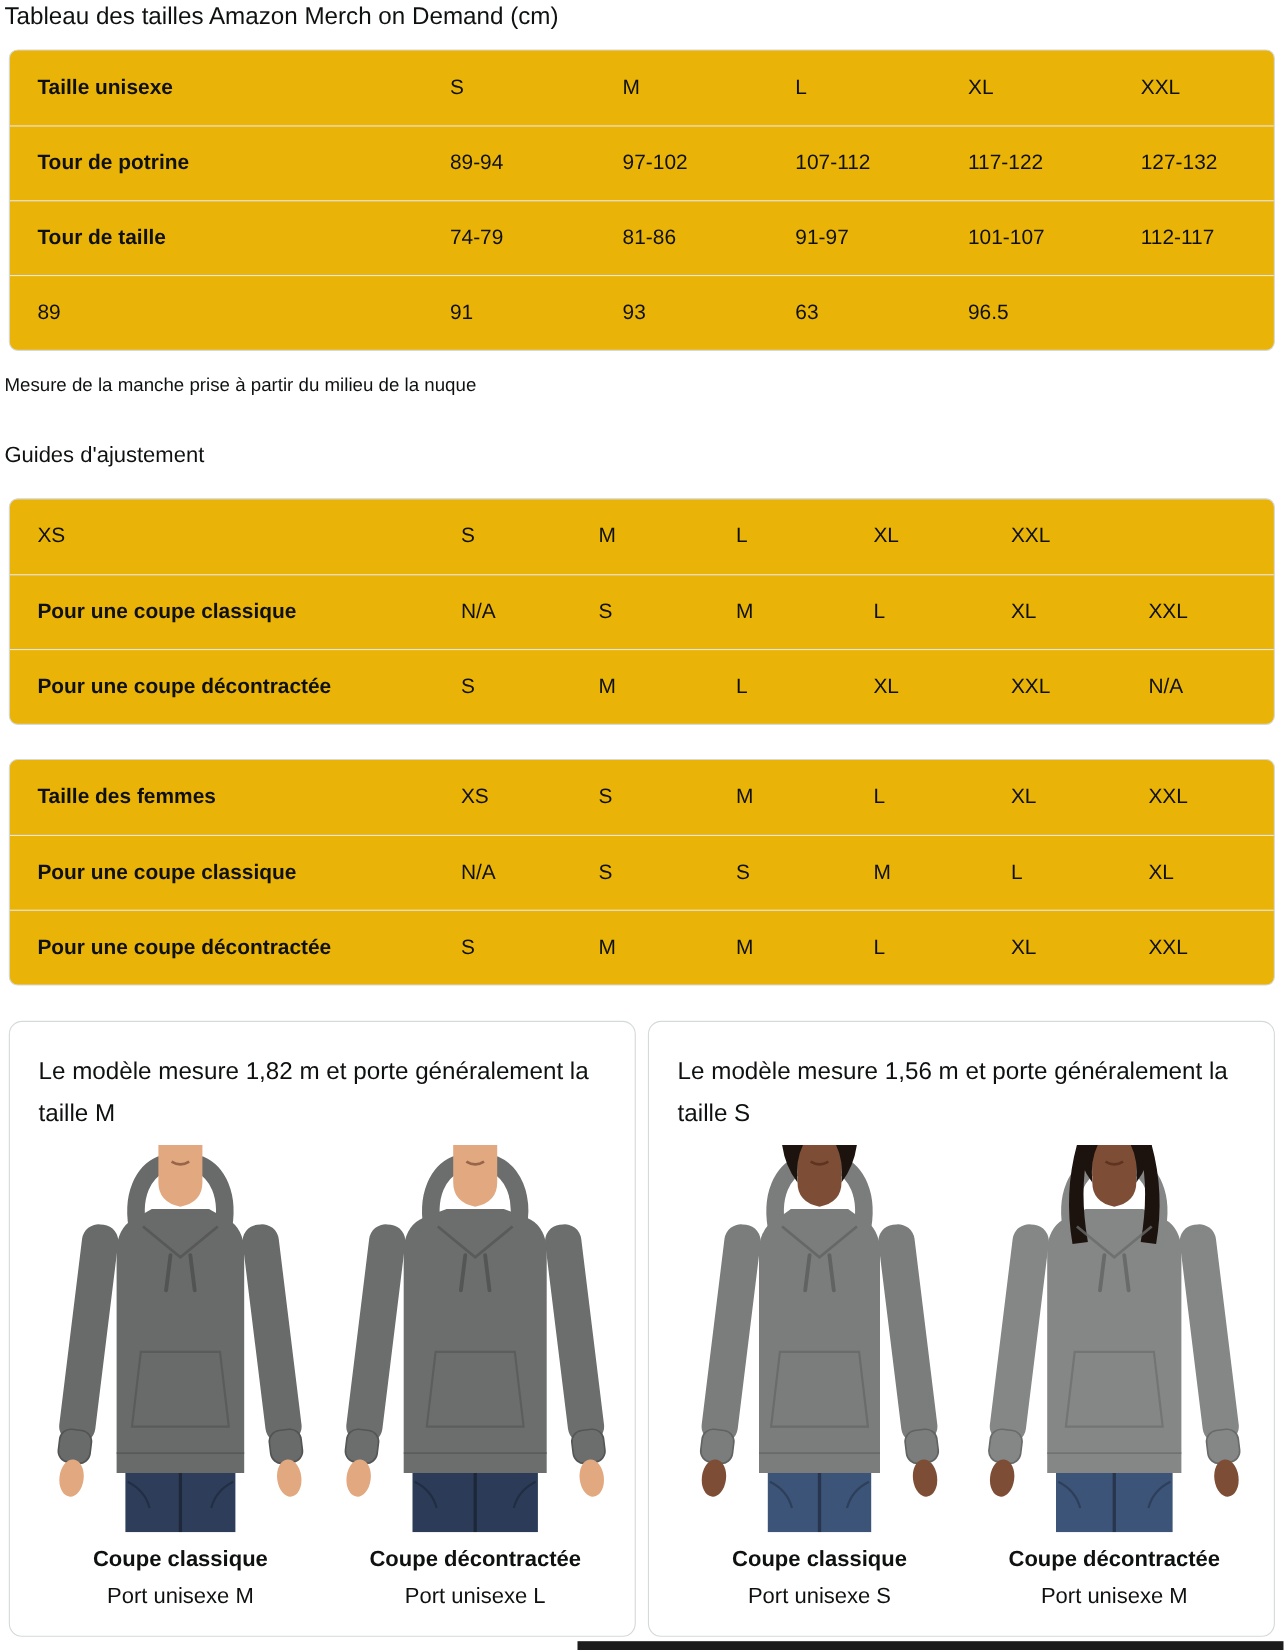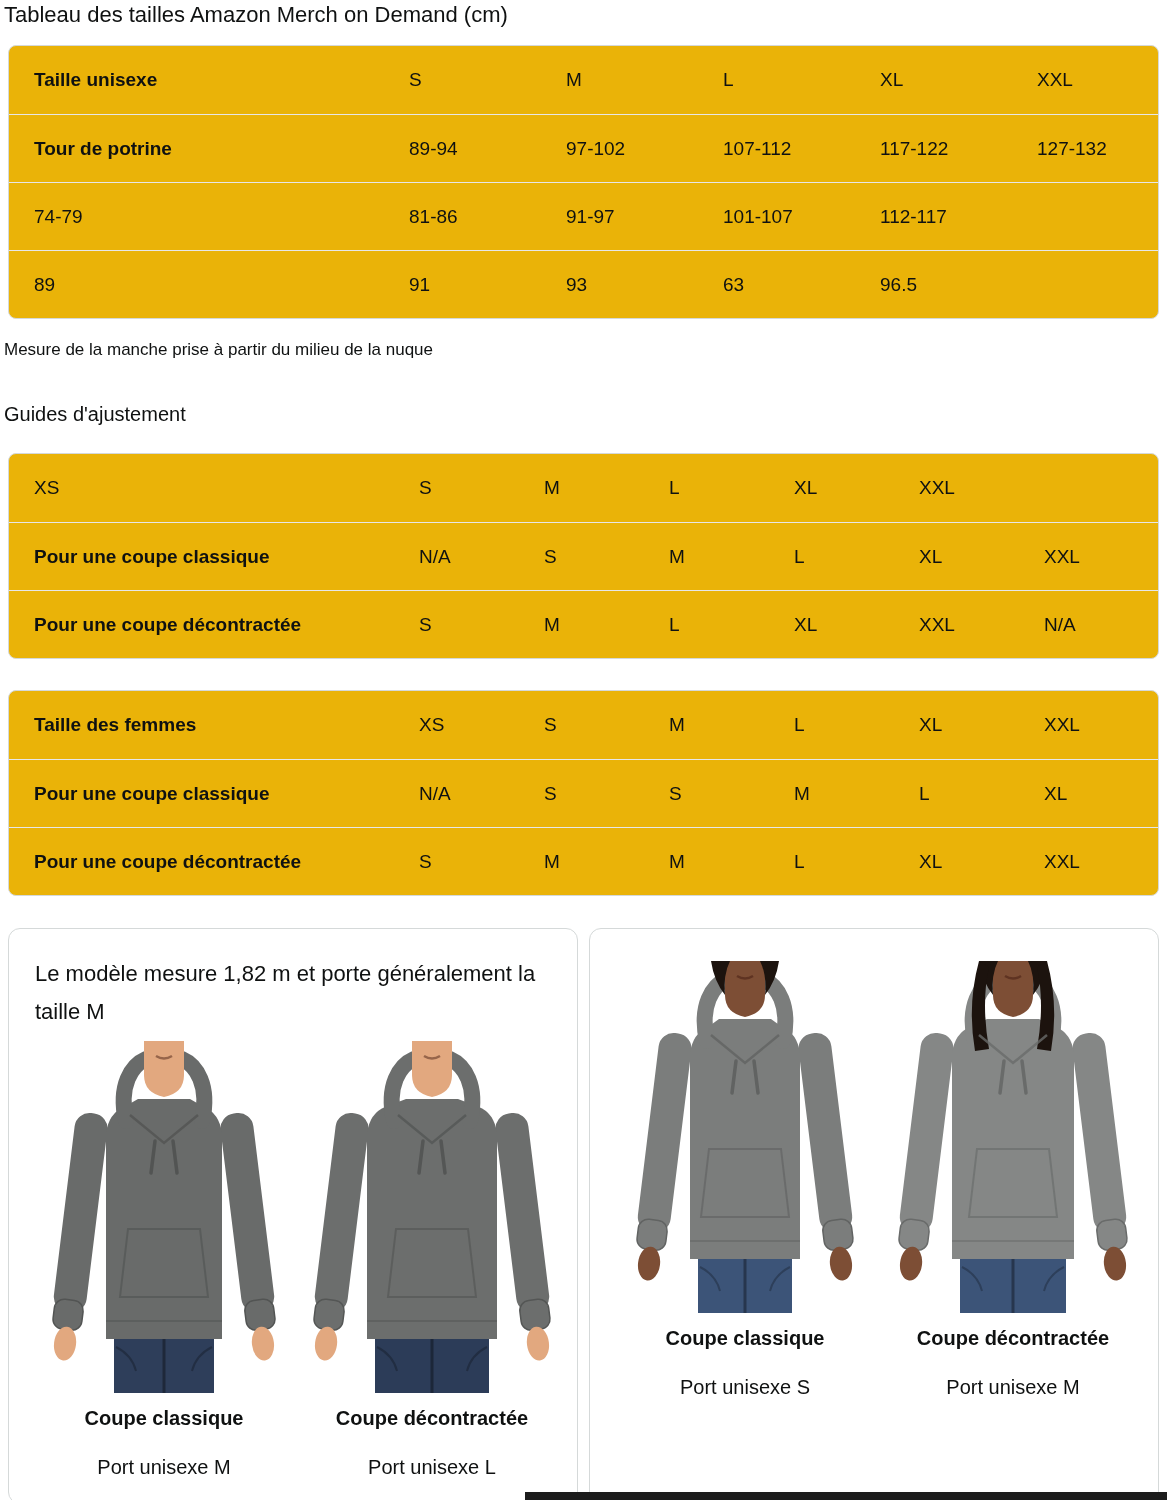--- a/index.html
+++ b/index.html
@@ -27,21 +27,21 @@
   .model-cards { display:flex; gap:11px; margin:32px 8px 0 8px; }
   .model-card {
     flex:1; border:1px solid #d5d9d9; border-radius:12px;
     padding:26px 14px 24px 14px; background:#fff;
   }
   .model-desc { font-size:22px; line-height:38px; margin:0 0 10px 12px; }
   .figures { display:flex; justify-content:flex-end; gap:6px; margin-top:6px; }
   .figure { width:262px; text-align:center; }
   .figure svg { display:block; margin:0 auto; }
   .fit-caption  { font-size:20px; font-weight:bold; margin-top:14px; }
-  .size-caption { font-size:20px; margin-top:26px; }
+  .size-caption { font-size:20px; margin-top:10px; }
   .bottom-dark-bar {
     position:absolute; left:525px; right:0; bottom:0; height:8px;
     background:#1c1c1c;
   }
 </style>
 </head>
 <body>
 
 <h1 class="page-title">Tableau des tailles Amazon Merch on Demand (cm)</h1>
 
@@ -56,20 +56,21 @@
   </div>
   <div class="t-row size-grid">
     <span class="t-label">Tour de potrine</span>
     <span class="t-val">89-94</span>
     <span class="t-val">97-102</span>
     <span class="t-val">107-112</span>
     <span class="t-val">117-122</span>
     <span class="t-val">127-132</span>
   </div>
   <div class="t-row size-grid">
+    <span class="t-label">Tour de taille</span>
     <span class="t-val">74-79</span>
     <span class="t-val">81-86</span>
     <span class="t-val">91-97</span>
     <span class="t-val">101-107</span>
     <span class="t-val">112-117</span>
   </div>
   <div class="t-row size-grid">
     <span class="t-val">89</span>
     <span class="t-val">91</span>
     <span class="t-val">93</span>
@@ -207,20 +208,21 @@
     <path d="M 111 100 L 107 132" stroke="#545655" stroke-width="3.5" stroke-linecap="round" fill="none"></path>
     <path d="M 129 100 L 133 132" stroke="#545655" stroke-width="3.5" stroke-linecap="round" fill="none"></path>
   </svg>
           </div>
         <div class="fit-caption">Coupe décontractée</div>
         <div class="size-caption">Port unisexe L</div>
       </div>
     </div>
   </div>
   <div class="model-card">
+    <p class="model-desc">Le modèle mesure 1,56 m et porte généralement la taille S</p>
     <div class="figures">
       <div class="figure">
         <div>
   <svg width="240" height="352" viewBox="0 0 240 352" xmlns="http://www.w3.org/2000/svg">
     <rect x="73" y="290" width="94" height="62" fill="#3c5478"></rect>
     <line x1="120" y1="296" x2="120" y2="352" stroke="rgba(0,0,0,.35)" stroke-width="3"></line>
     <path d="M 75 306 Q 91 314 95 330" stroke="rgba(0,0,0,.25)" stroke-width="2" fill="none"></path>
     <path d="M 165 306 Q 149 314 145 330" stroke="rgba(0,0,0,.25)" stroke-width="2" fill="none"></path>
     <g transform="rotate(7 65 84)">
       <rect x="34" y="74" width="33" height="200" rx="15" fill="#7b7d7c"></rect>

